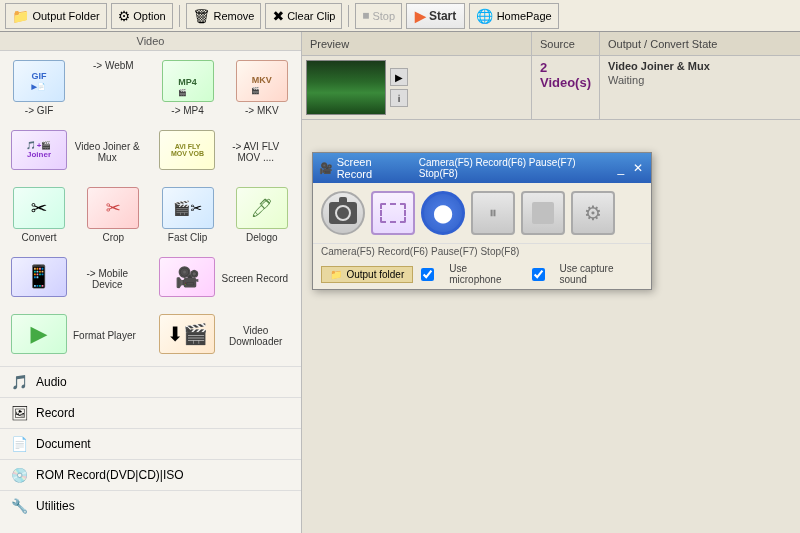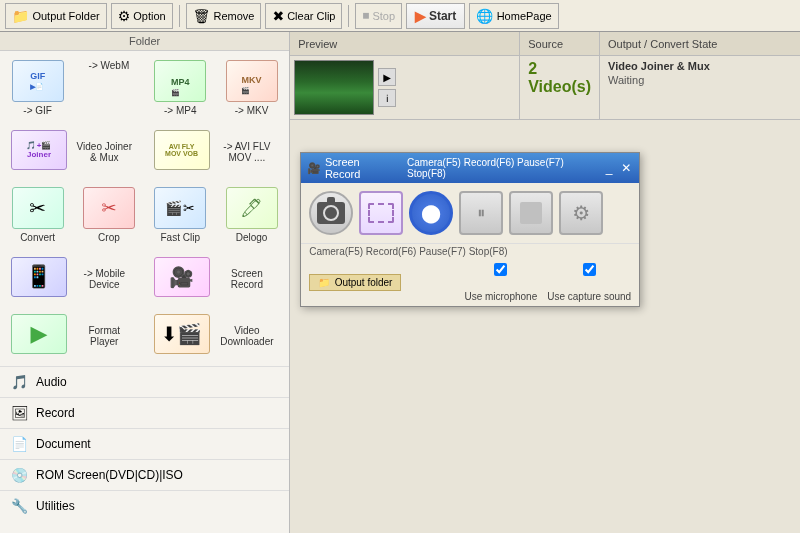--- a/index.html
+++ b/index.html
@@ -172,21 +172,21 @@
     .preview-controls { display: flex; flex-direction: column; gap: 3px; }
     .preview-icon-btn { width: 18px; height: 18px; background: #ddd; border: 1px solid #aaa; cursor: pointer; display: flex; align-items: center; justify-content: center; font-size: 10px; }
     
     .source-cell {
       padding: 4px 8px;
       border-right: 1px solid #bbb;
       display: flex;
       flex-direction: column;
       gap: 2px;
     }
-    .source-count { font-weight: bold; font-size: 16px; color: #4d7c0f; }
+    .source-count { font-weight: bold; font-size: 13px; color: #701a75; }
     .source-info { font-size: 10px; color: #555; }
     
     .state-cell {
       padding: 4px 8px;
       display: flex;
       flex-direction: column;
       gap: 2px;
     }
     .state-label { font-weight: bold; font-size: 11px; color: #333; }
     .state-value { font-size: 11px; color: #555; }
@@ -322,21 +322,21 @@
     
     .checkbox-group {
       display: flex;
       align-items: center;
       gap: 10px;
       flex: 1;
       justify-content: flex-end;
       font-size: 10px;
       color: #444;
     }
-    .checkbox-item { display: flex; align-items: center; gap: 15px; flex-direction: column; }
+    .checkbox-item { display: flex; align-items: center; gap: 15px; }
     
     
     .icon-gif { background: linear-gradient(135deg, #f0f8ff, #d0e8ff); border: 1px solid #88aacc; }
     .icon-webm { background: linear-gradient(135deg, #fff0f8, #ffd8ec); border: 1px solid #cc88aa; }
     .icon-mp4 { background: linear-gradient(135deg, #f0fff0, #d0ffd0); border: 1px solid #88cc88; }
     .icon-mkv { background: linear-gradient(135deg, #fff8f0, #ffd8cc); border: 1px solid #cc9988; }
     .icon-joiner { background: linear-gradient(135deg, #f8f0ff, #e8d0ff); border: 1px solid #aa88cc; }
     .icon-aviflymod { background: linear-gradient(135deg, #fffff0, #ffffd0); border: 1px solid #aaaa88; }
     .icon-splitter { background: linear-gradient(135deg, #f0fff8, #d0ffe8); border: 1px solid #88ccaa; }
     .icon-crop { background: linear-gradient(135deg, #fff0f0, #ffd0d0); border: 1px solid #cc8888; }
@@ -418,21 +418,21 @@
   <button class="toolbar-btn">
     <span style="font-size:14px;">🌐</span>
     <span>HomePage</span>
   </button>
 </div>
 
 <div class="main-layout">
 
   <div class="left-panel">
     <div class="section-header">
-      <span>Folder</span>
+      <span>Video</span>
     </div>
 
     <div class="grid-section">
 
       <div class="grid-item">
         <div class="grid-item-icon icon-gif">
           <span style="font-size:9px;font-weight:bold;color:#3366cc;">GIF<br><span style="font-size:7px;">▶📄</span></span>
         </div>
         <span class="grid-item-label">-&gt; GIF</span>
       </div>
@@ -527,21 +527,21 @@
       <span>Record</span>
     </div>
 
     <div class="sidebar-menu-item">
       <div class="sidebar-menu-icon">📄</div>
       <span>Document</span>
     </div>
 
     <div class="sidebar-menu-item">
       <div class="sidebar-menu-icon">💿</div>
-      <span>ROM Screen(DVD|CD)|ISO</span>
+      <span>ROM Record(DVD|CD)|ISO</span>
     </div>
 
     <div class="sidebar-menu-item">
       <div class="sidebar-menu-icon">🔧</div>
       <span>Utilities</span>
     </div>
   </div>
 
   <div class="right-panel">
 

